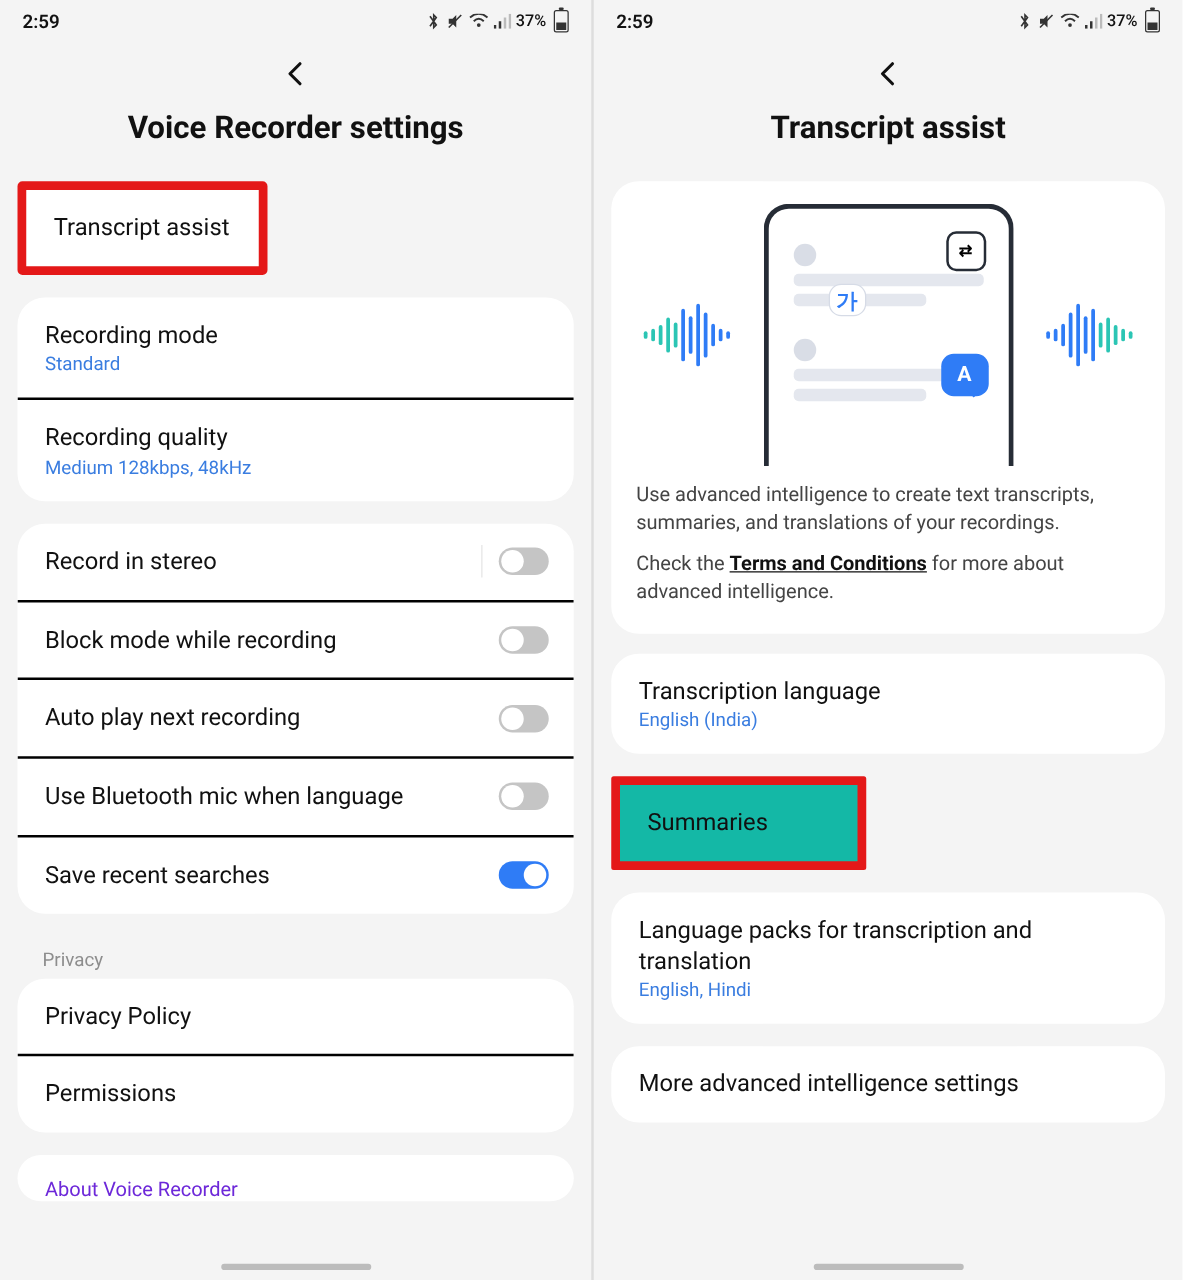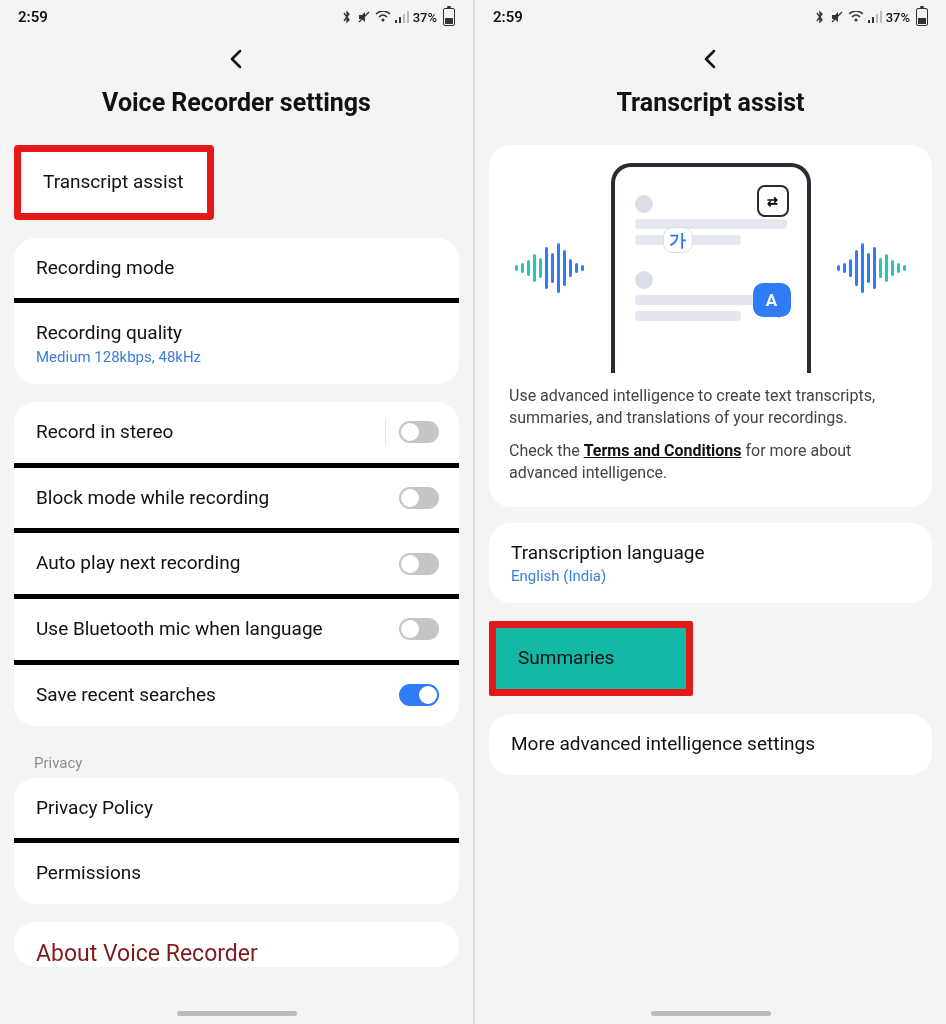--- a/index.html
+++ b/index.html
@@ -17,21 +17,21 @@
   .battery-fill { position:absolute; bottom:1px; left:1px; right:1px; height:35%; background:#333; }
 
   
   .header { display:flex; align-items:center; gap:18px; padding:18px 22px 28px;flex-direction:column; }
   .back { width:22px; height:22px; }
   .page-title { font-size:25px; font-weight:700; color:#111; }
 
   
   .card { background:#fff; border-radius:22px; margin:0 14px 18px; overflow:hidden; }
   .row { padding:18px 22px; position:relative; }
-  .row + .row { border-top:5px solid #000000; }
+  .row + .row { border-top:2px solid #000000; }
   .row-title { font-size:19px; color:#111; line-height:1.3; }
   .row-sub { font-size:15px; color:#3a7de0; margin-top:2px; }
   .row-right { position:absolute; right:20px; top:50%; transform:translateY(-50%); }
   .section-label { font-size:15px; color:#8d8d8d; padding:10px 34px 6px; }
 
   
   .highlight-red { border:7px solid #e41818; border-radius:2px; }
 
   
   .toggle { width:40px; height:22px; border-radius:12px; background:#c5c5c5; position:relative; }
@@ -56,21 +56,21 @@
   .wave.left { left:6px; }
   .wave.right { right:6px; }
   .wave span { width:3px; border-radius:2px; display:block; }
 
   .desc { font-size:16px; color:#444; line-height:1.4; margin-top:12px; }
   .desc + .desc { margin-top:10px; }
   .link { font-weight:700; text-decoration:underline; color:#111; }
 
   .nav-pill { position:absolute; bottom:8px; left:50%; transform:translateX(-50%); width:120px; height:5px; background:#bcbcbc; border-radius:3px; }
 
-  .cutoff { padding:18px 22px 0; font-size:23px; color:#7f1d1d; }
+  .cutoff { padding:18px 22px 0; font-size:16px; color:#6d28d9; }
 </style>
 </head>
 <body>
 
 <div class="container">
 
   <div class="phone">
     <div class="status">
       <div>2:59</div>
       <div class="status-right">
@@ -118,20 +118,21 @@
 
     <div class="card highlight-red" style="border-radius:4px; margin:0 14px 18px; width:200px; background:#fff; padding:0;">
       <div class="row" style="border:none;">
         <div class="row-title">Transcript assist</div>
       </div>
     </div>
 
     <div class="card">
       <div class="row">
         <div class="row-title">Recording mode</div>
+        <div class="row-sub">Standard</div>
       </div>
       <div class="row">
         <div class="row-title">Recording quality</div>
         <div class="row-sub">Medium 128kbps, 48kHz</div>
       </div>
     </div>
 
     <div class="card">
       <div class="row">
         <div class="row-title">Record in stereo</div>
@@ -285,20 +286,26 @@
         <div class="row-sub">English (India)</div>
       </div>
     </div>
 
     <div class="highlight-red" style="margin:0 14px 18px; width:204px; background:#14b8a6;">
       <div class="row" style="border:none;">
         <div class="row-title">Summaries</div>
       </div>
     </div>
 
+    <div class="card">
+      <div class="row">
+        <div class="row-title">Language packs for transcription and translation</div>
+        <div class="row-sub">English, Hindi</div>
+      </div>
+    </div>
 
     <div class="card">
       <div class="row">
         <div class="row-title">More advanced intelligence settings</div>
       </div>
     </div>
 
     <div class="nav-pill"></div>
   </div>
 

